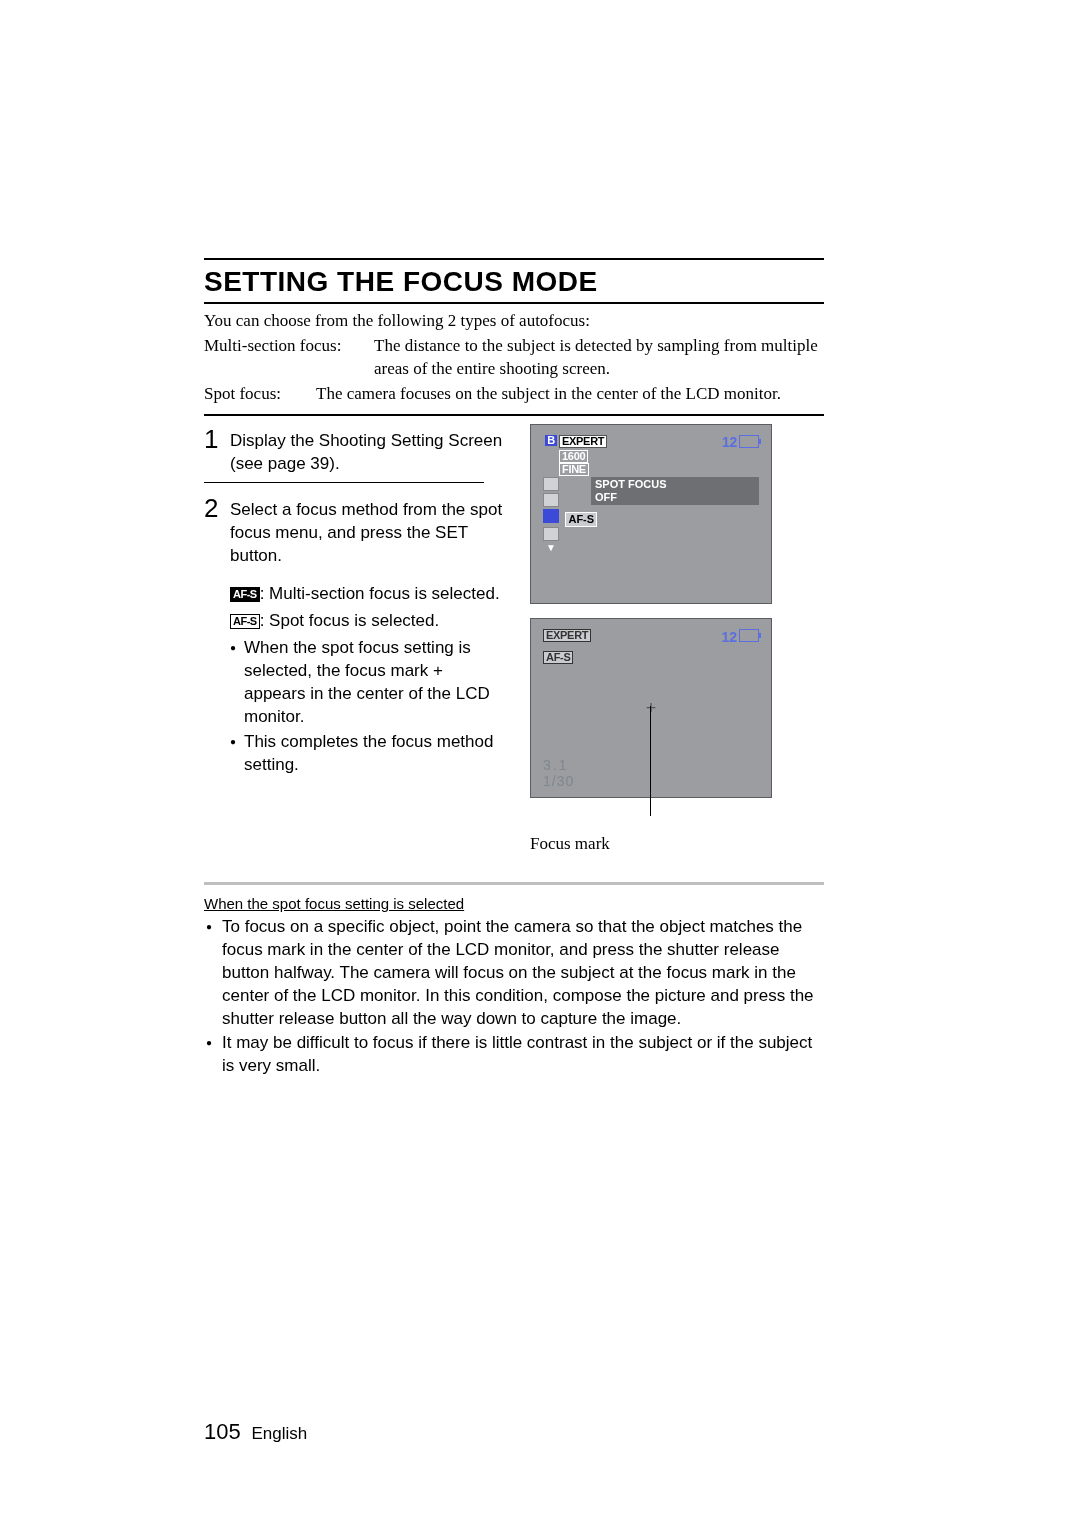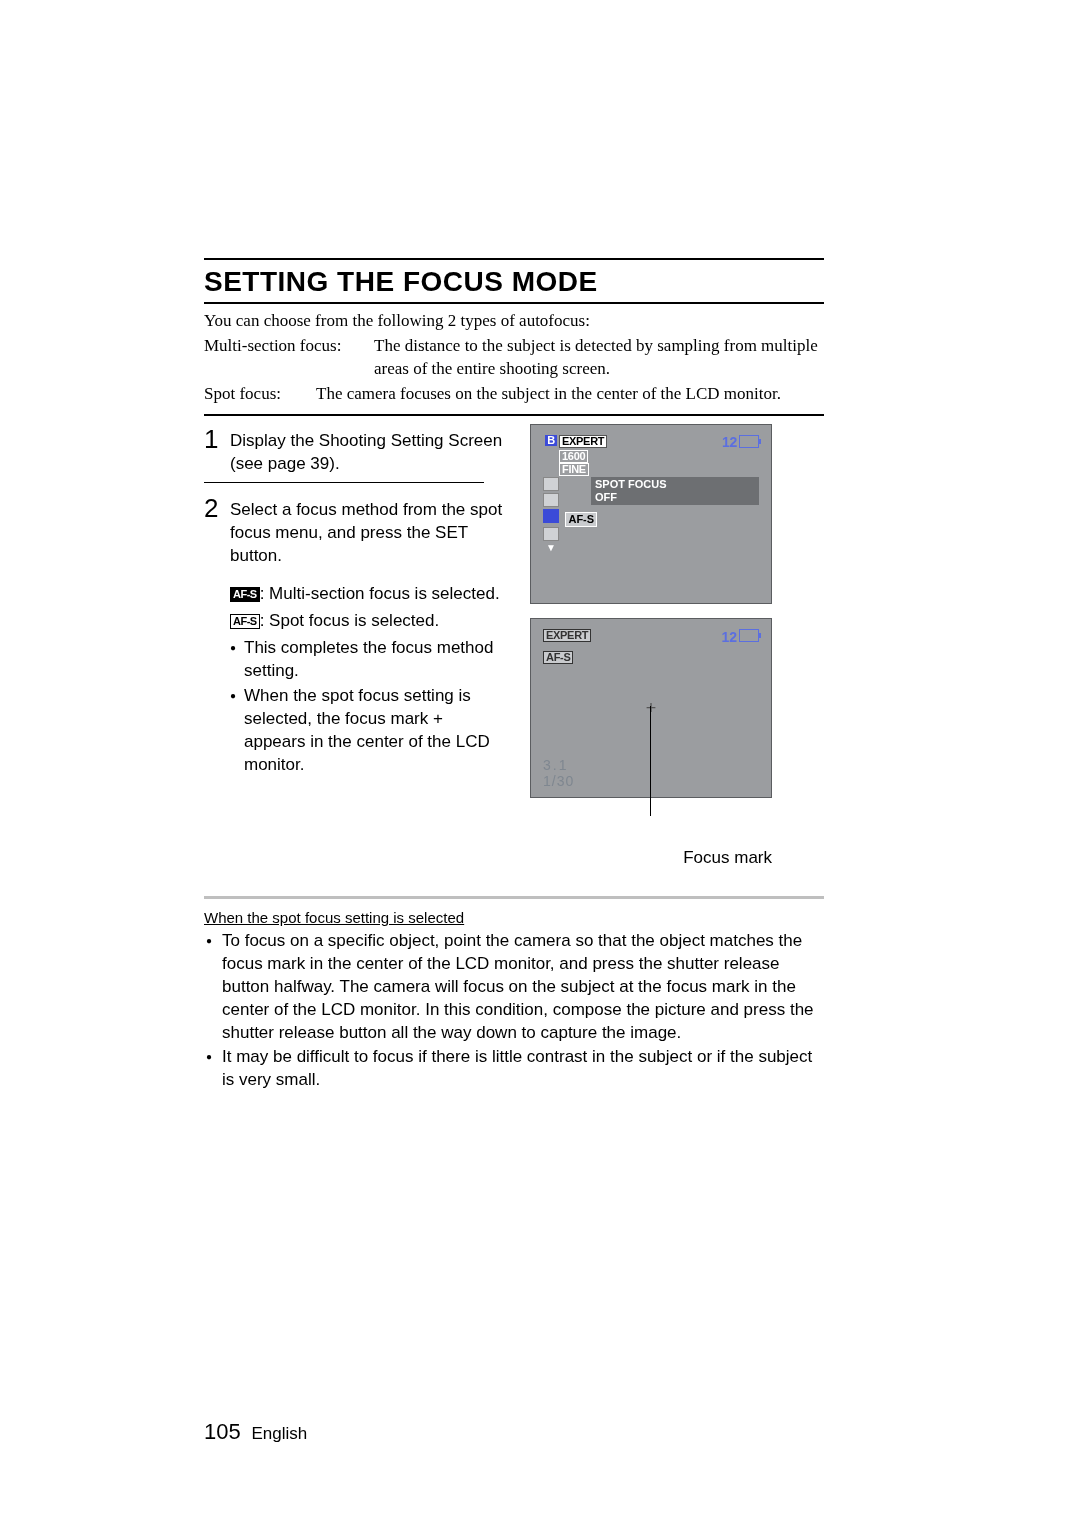--- a/index.html
+++ b/index.html
@@ -207,24 +207,25 @@
 
   .leader {
     position: relative;
     width: 242px;
     height: 34px;
   }
   .leader .vline {
     position:absolute; left: 120px; top:-92px; width:1px; height:110px; background:#000;
   }
   .focus-label {
-    text-align: right;
-    font-size: 17px;
-    margin-top: 16px;
+    text-align: left;
+    font-size: 17px;
+    margin-top: 2px;
     width: 242px;
+    font-family: Liberation Serif, serif;
   }
   .note-rule {
     height: 3px;
     background: #bfbfbf;
     margin: 28px 0 10px 0;
   }
   .note-head {
     font-size: 17px;
   }
   .note-sub {
@@ -304,22 +305,22 @@
           <div>Select a focus method from the spot focus menu, and press the SET button.</div>
 
           <div style="margin-top:16px">
             <span class="icon-box inverse">AF-S</span><span>: Multi-section focus is selected.</span>
           </div>
           <div style="margin-top:4px">
             <span class="icon-box">AF-S</span><span>: Spot focus is selected.</span>
           </div>
 
           <ul class="bullets">
+            <li>When the spot focus setting is selected, the focus mark + appears in the center of the LCD monitor.</li>
             <li>This completes the focus method setting.</li>
-            <li>When the spot focus setting is selected, the focus mark + appears in the center of the LCD monitor.</li>
           </ul>
         </div>
       </div>
 
     </div>
 
     <div class="figs-col">
 
       <div class="lcd lcd1">
         <div class="bezel">

